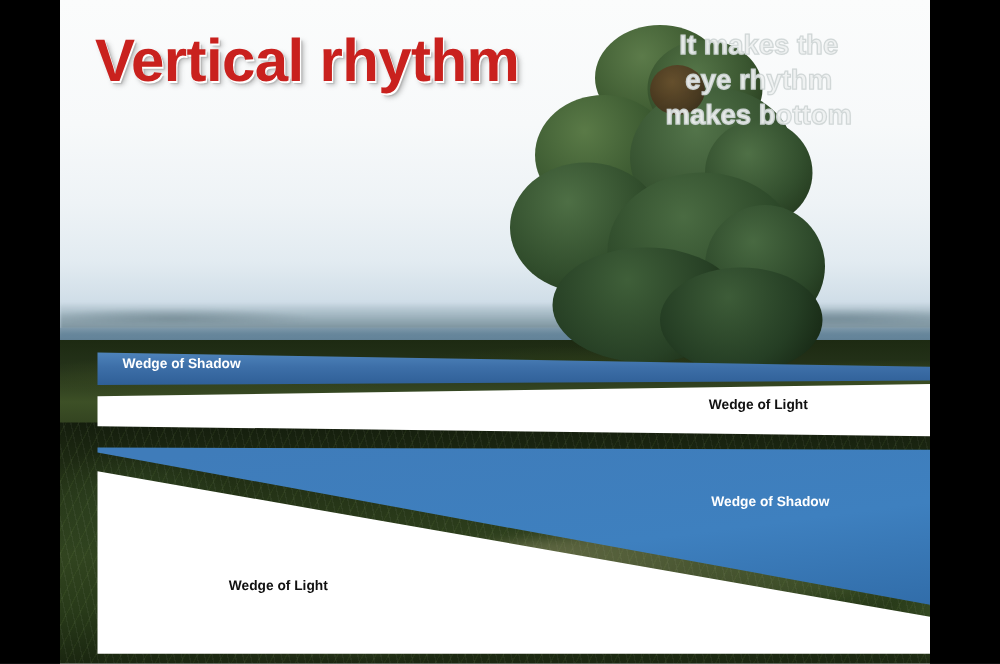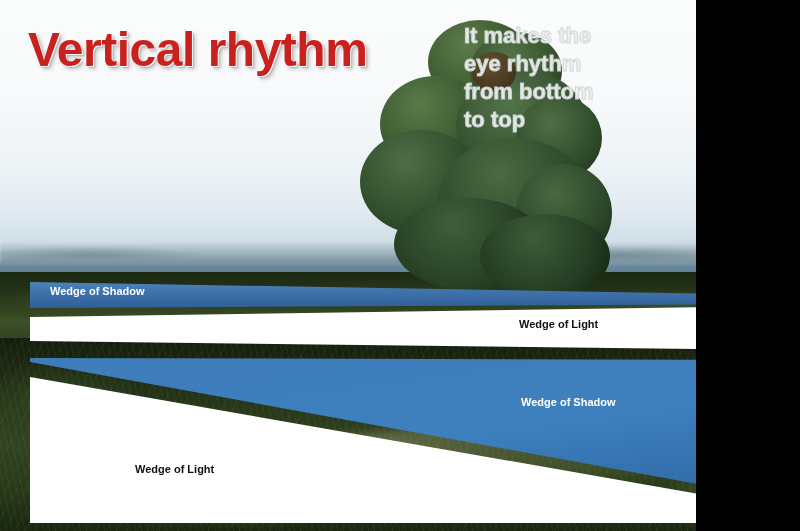--- a/index.html
+++ b/index.html
@@ -7,20 +7,21 @@
     padding: 0;
     background: #000;
   }
   #slide {
     position: relative;
     width: 696px;
     height: 531px;
     overflow: hidden;
     font-family: "Liberation Sans", sans-serif;
     background: #ffffff;
+    margin-left: 48px;
   }
 
   
   .bg {
     position: absolute;
     inset: 0;
   }
   .bg-sky {
     position: absolute;
     left: 0; top: 0; width: 800px; height: 262px;
@@ -132,21 +133,21 @@
       2px 2px 1px rgba(160,160,160,0.55),
       3px 3px 4px rgba(120,120,120,0.45);
     white-space: nowrap;
   }
 
   
   .caption {
     position: absolute;
     right: 42px; top: 22px;
     width: 190px;
-    text-align: left;
+    text-align: center;
     font-size: 22px;
     font-weight: bold;
     line-height: 1.27;
     color: rgba(255,255,255,0.55);
     -webkit-text-stroke: 1px rgba(205,212,212,0.9);
     text-shadow: 0 0 1px rgba(215,222,222,0.9);
   }
 
   
   .arrow {
@@ -205,22 +206,21 @@
       <div class="blob" style="left:160px; top:196px;width:130px; height:84px;  background:radial-gradient(circle at 42% 28%, #3d5c38 0%, #253e24 58%, #101e0d 100%);"></div>
       <div class="blob" style="left:152px; top:34px; width:44px;  height:40px;  background:radial-gradient(circle at 40% 34%, #6b4c2b 0%, #4a331c 60%, #2a1d10 100%); opacity:.85;"></div>
     </div>
   </div>
 
   <div class="title">Vertical rhythm</div>
 
   <div class="caption">
     <div>It makes the</div>
     <div>eye rhythm</div>
-    <div>from bottom</div>
-    <div>to top</div>
+    <div>makes bottom</div>
   </div>
 
   <svg class="arrow" viewBox="0 0 36 470">
     <path d="M18 6 L33 32 M18 6 L3 32 M18 7 L18 462" fill="none" stroke="#ffffff" stroke-width="3.5" stroke-linecap="round" stroke-linejoin="round"></path>
   </svg>
 
   <svg class="wedge" viewBox="0 0 800 531">
     <defs>
       <linearGradient id="blueTop" x1="0" y1="0" x2="0" y2="1">
         <stop offset="0%" stop-color="#4e83bb"></stop>

